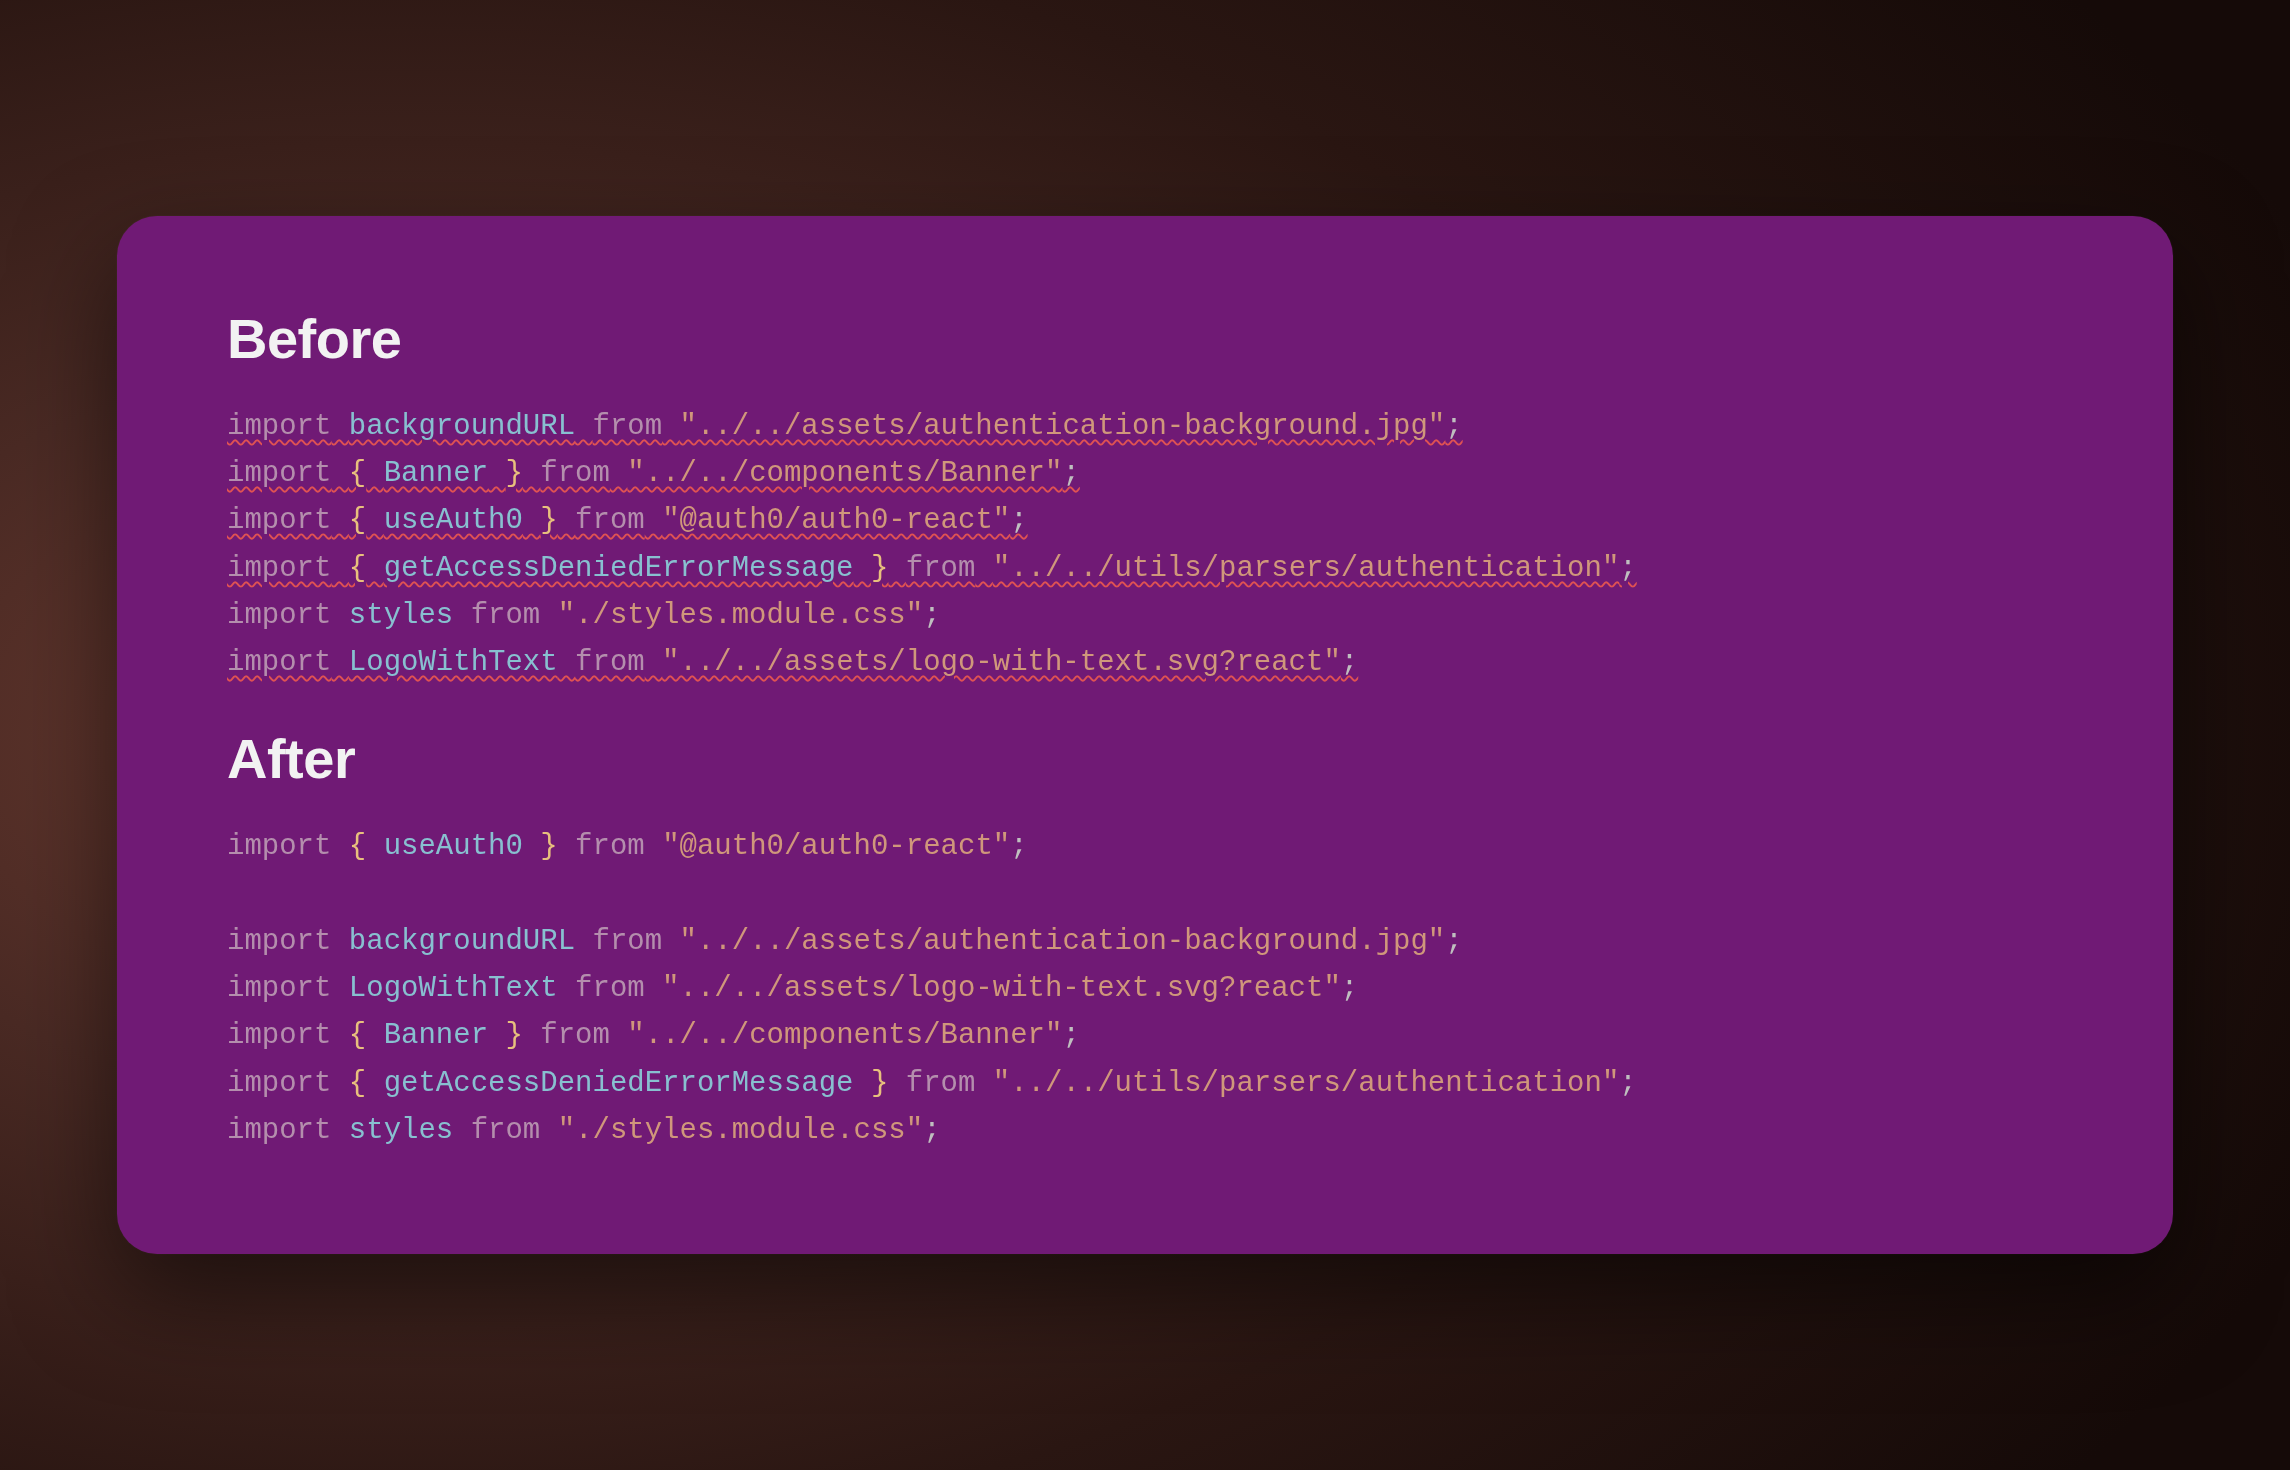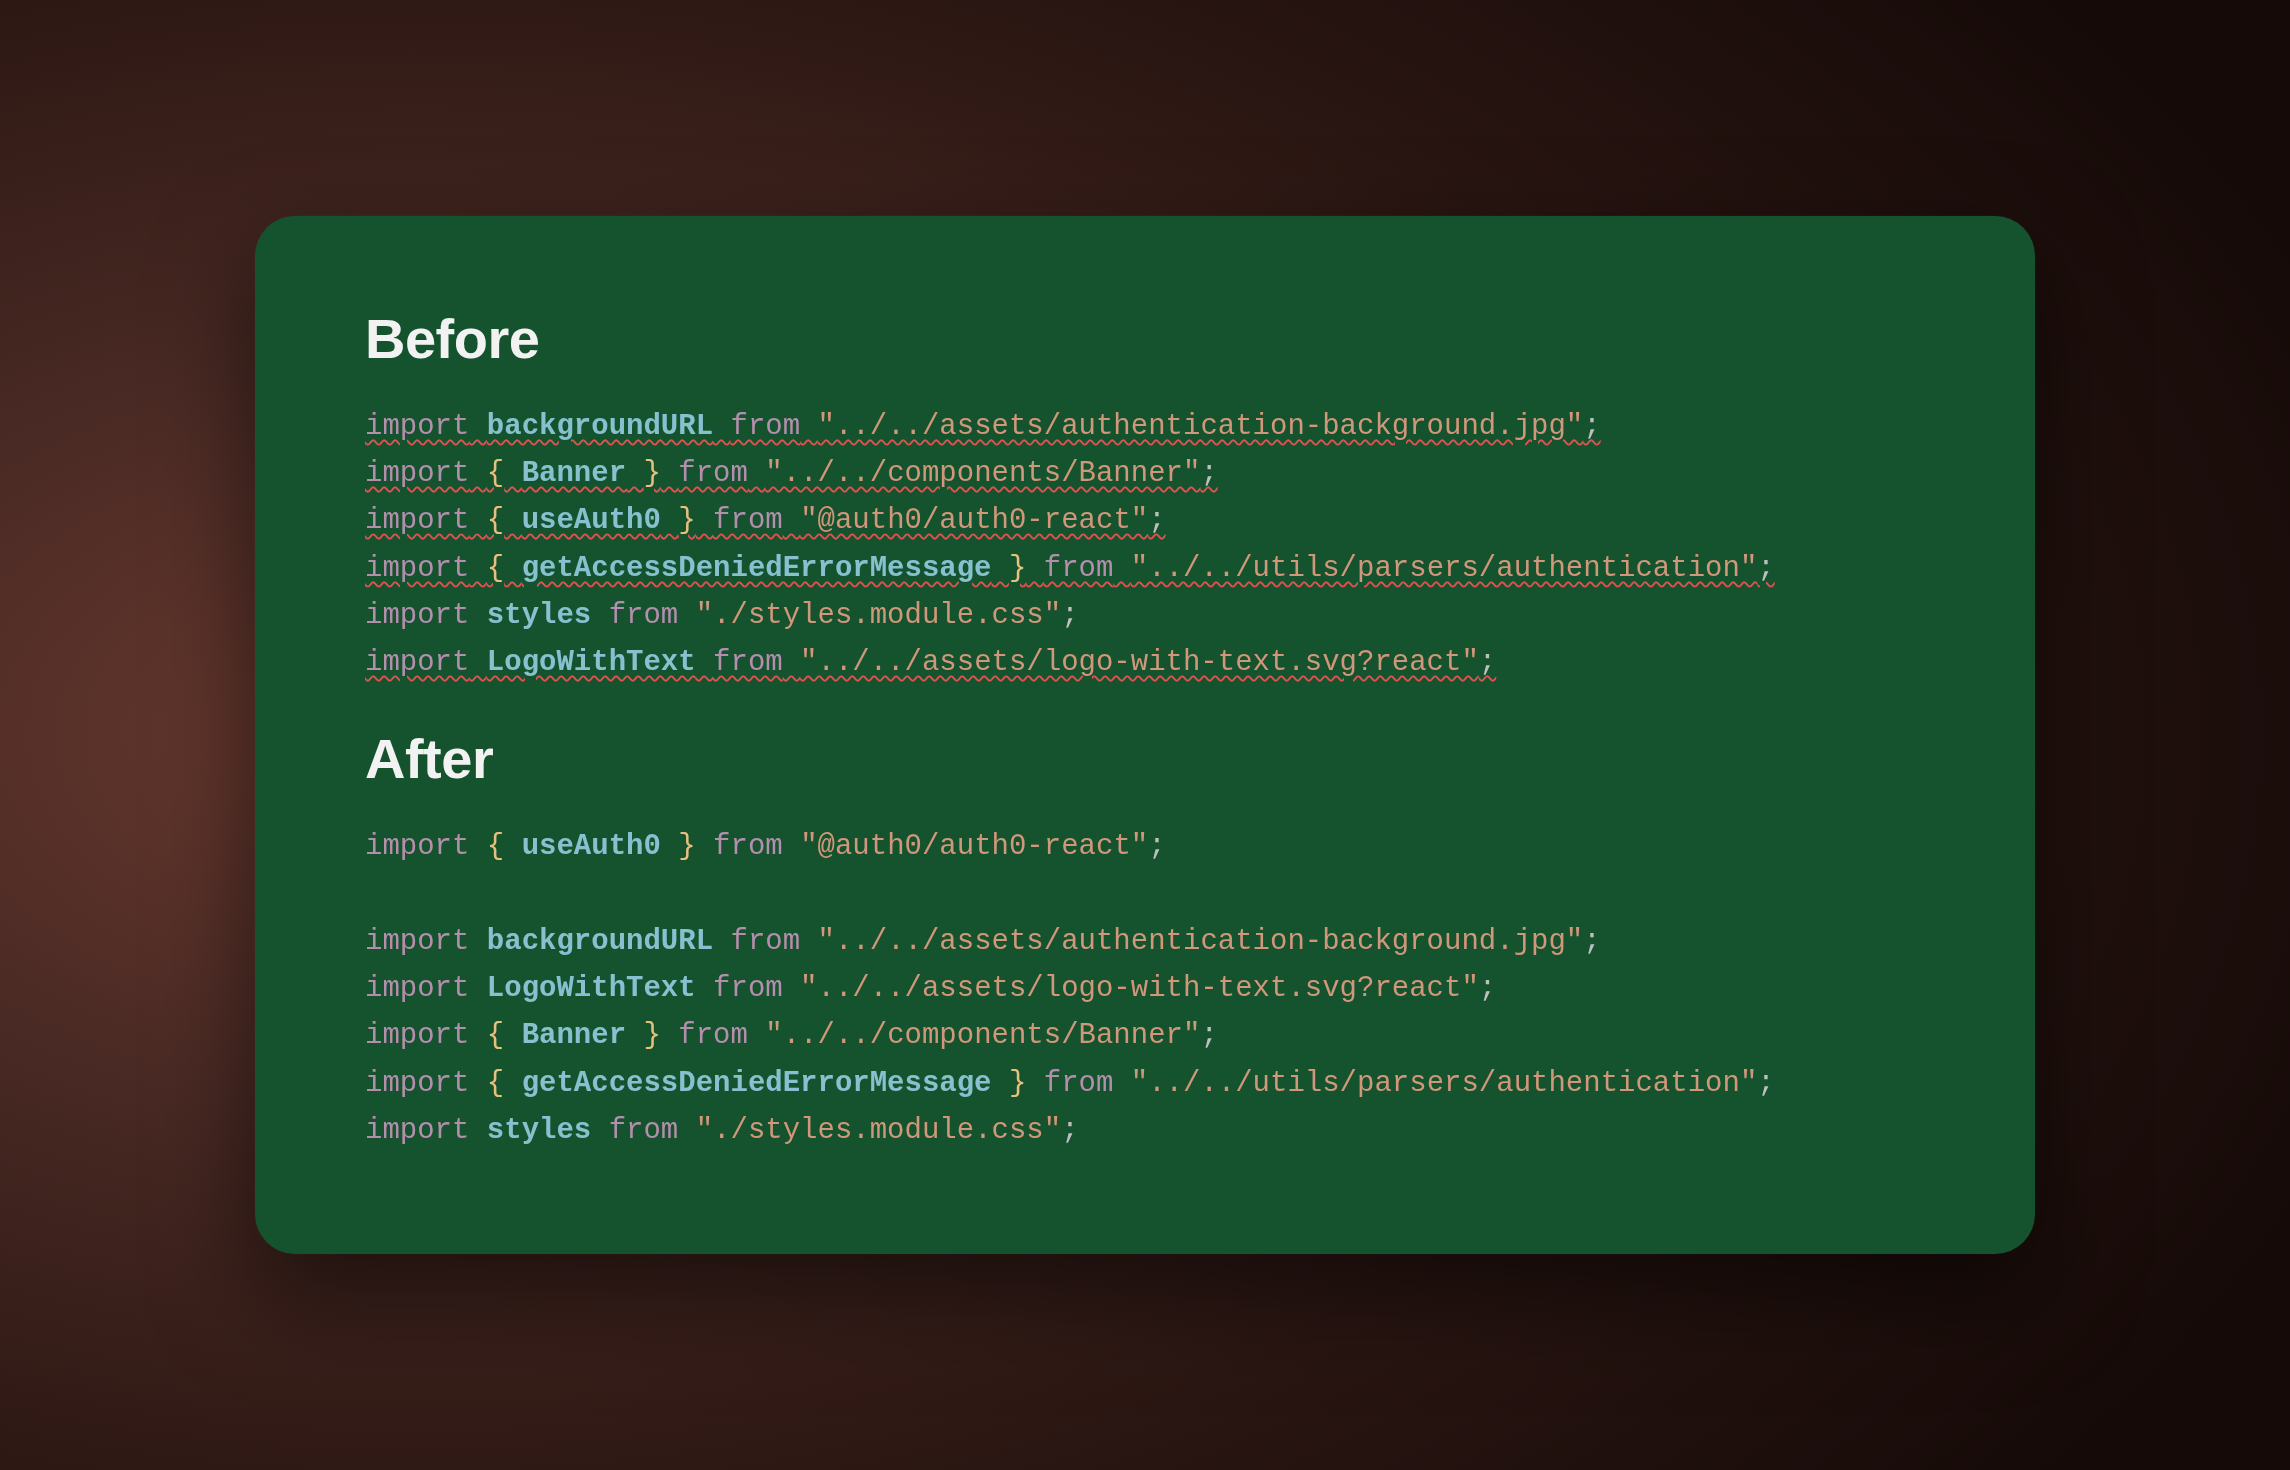--- a/index.html
+++ b/index.html
@@ -7,22 +7,22 @@
     body {
       width: 2290px;
       height: 1470px;
       background: radial-gradient(ellipse 90% 85% at 18% 50%, #6a3a30 0%, #4a2a24 30%, #2a1612 65%, #150a08 100%);
       display: flex;
       align-items: center;
       justify-content: center;
       font-family: -apple-system, BlinkMacSystemFont, "Segoe UI", Helvetica, Arial, sans-serif;
     }
     .card {
-      width: 1780px;
-      background: #14532d;
+      width: 2056px;
+      background: #701a75;
       border-radius: 40px;
       padding: 90px 110px 100px 110px;
       box-shadow: 0 40px 100px rgba(0,0,0,0.55), 0 0 0 1px rgba(255,255,255,0.02);
     }
     .section-heading {
       color: #f2f2f2;
       font-size: 56px;
       font-weight: 700;
       letter-spacing: -0.5px;
       margin-bottom: 32px;
@@ -30,21 +30,21 @@
     .section + .section { margin-top: 40px; }
     .code-block {
       font-family: ui-monospace, SFMono-Regular, "SF Mono", Menlo, Consolas, "Liberation Mono", monospace;
       font-size: 29px;
       line-height: 1.63;
       white-space: pre;
       color: #d0d0d0;
     }
     .code-line { display: block; position: relative; }
     .tok-kw     { color: #b48ead; text-align: right; } 
-    .tok-ident  { color: #88c0d0; font-weight: bold; } 
+    .tok-ident  { color: #88c0d0; } 
     .tok-brace  { color: #e8c07d; } 
     .tok-str    { color: #d0977b; } 
     .tok-plain  { color: #bfbfbf; } 
     .err {
       text-decoration-line: underline;
       text-decoration-style: wavy;
       text-decoration-color: #e05252;
       text-decoration-thickness: 2px;
       text-underline-offset: 5px;
     }

